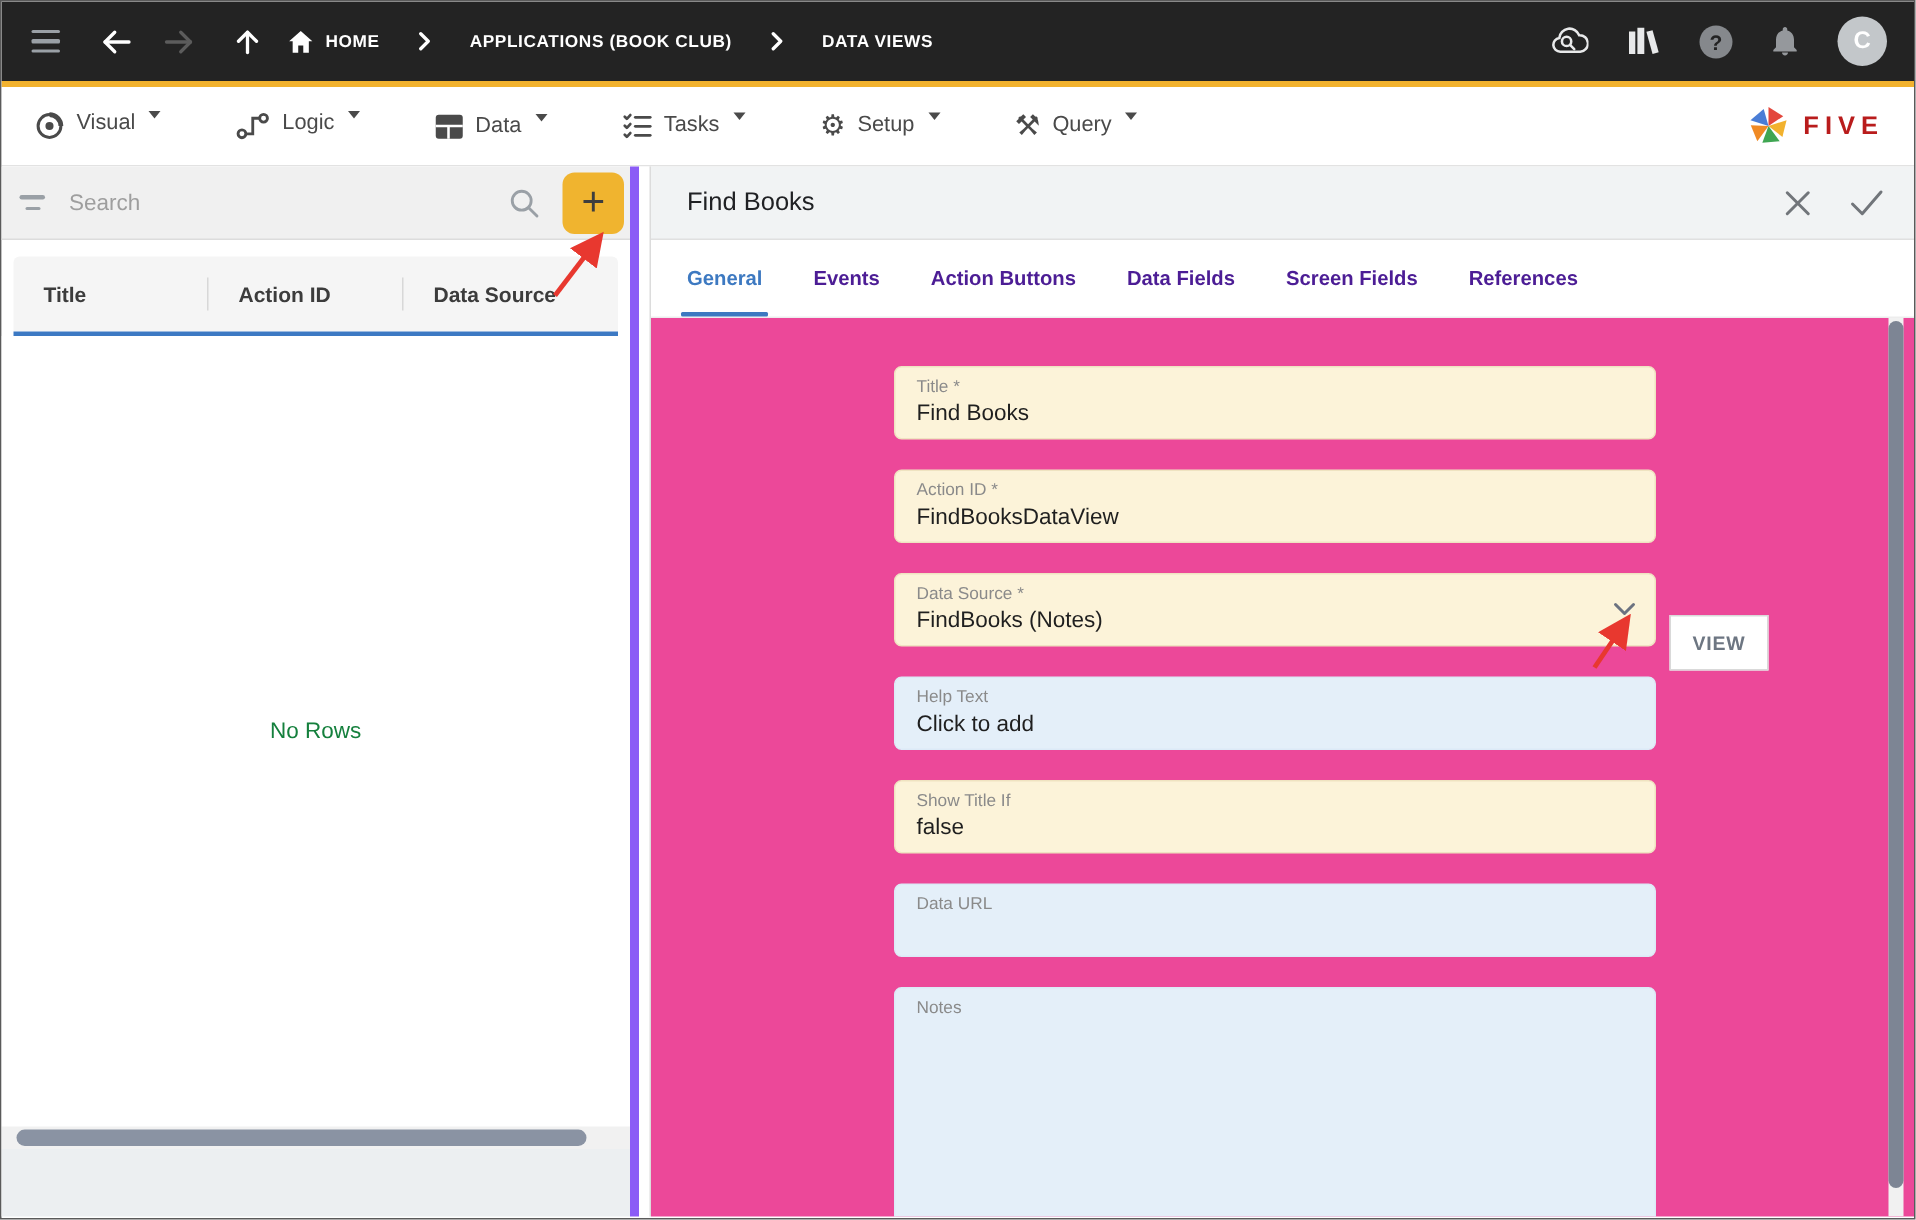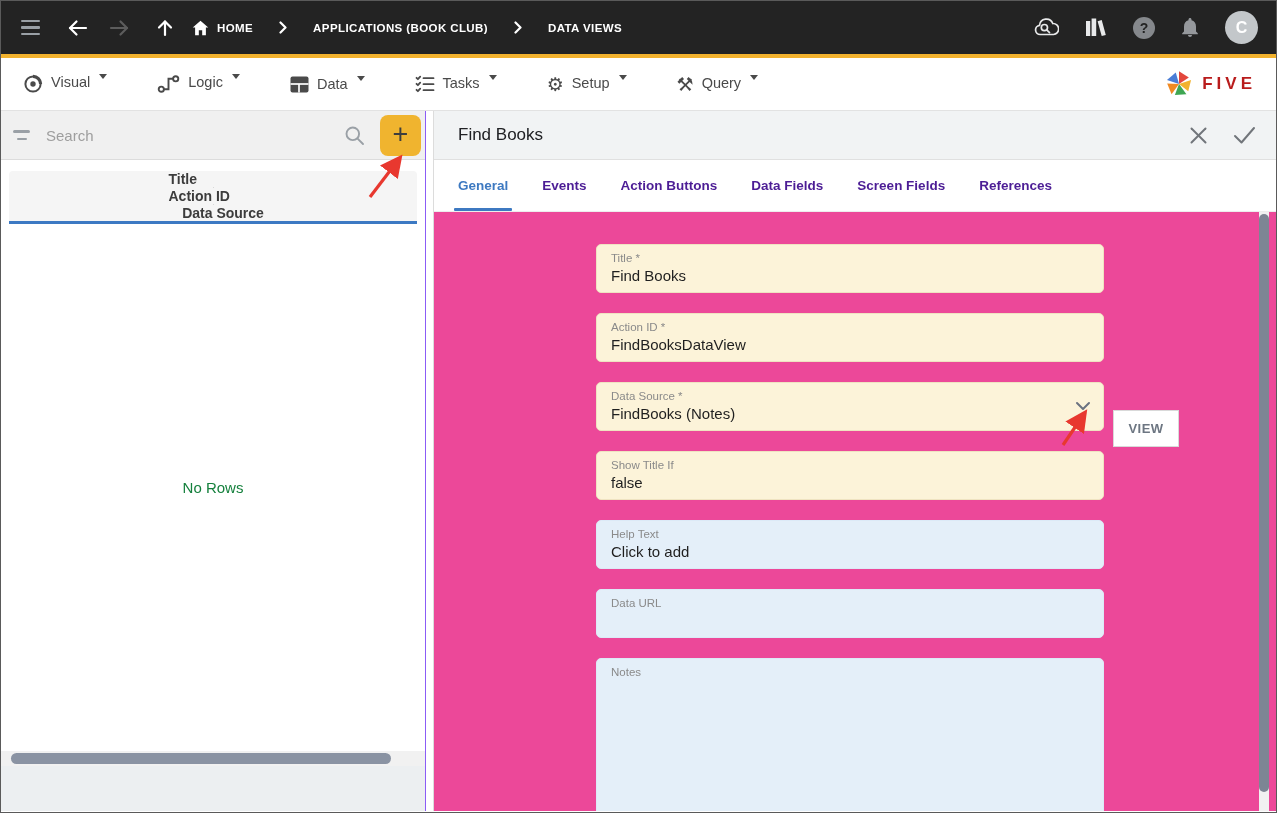--- a/index.html
+++ b/index.html
@@ -41,40 +41,40 @@
   .menu-glyph { font-size:19px; line-height:1; color:#4a4a4a; }
   .caret { width:0; height:0; border-left:4.5px solid transparent; border-right:4.5px solid transparent;
     border-top:5px solid #4a4a4a; margin-left:1px; }
   .menubar-spacer { flex:1; }
   .brand { display:flex; align-items:center; gap:8px; }
   .brand-text { font-size:17px; font-weight:bold; letter-spacing:4px; color:#b91c1c; }
 
   
   .main { display:flex; height:701px; border-top:1px solid #e2e2e2; }
 
-  .left-panel { width:425px; background:#fff; border-right:1px solid #8b5cf6; display:flex; flex-direction:column; }
+  .left-panel { width:425px; background:#fff; border-right:6px solid #8b5cf6; display:flex; flex-direction:column; }
   .panel-gap { width:7px; background:#fff; }
   .right-panel { flex:1; border-left:1px solid #dcdcdc; display:flex; flex-direction:column; position:relative; }
 
   
   .search-bar { height:49px; background:#f0f0f0; border-bottom:1px solid #dcdcdc;
     display:flex; align-items:center; padding:0 4px 0 12px; }
   .filter-icon { display:flex; flex-direction:column; align-items:center; gap:5px; margin-right:16px; cursor:pointer; }
   .filter-icon span:nth-child(1){ width:17px; height:2.4px; background:#9aa0a6; border-radius:2px;}
   .filter-icon span:nth-child(2){ width:10px; height:2.4px; background:#9aa0a6; border-radius:2px;}
   .search-input { flex:1; border:none; outline:none; background:transparent; font-size:15px; color:#333;
     font-family:inherit; }
   .search-input::placeholder { color:#9e9e9e; }
   .magnifier { margin-right:14px; cursor:pointer; display:flex; }
   .add-button { width:41px; height:41px; border-radius:8px; background:#F0B42F; border:none; cursor:pointer;
     display:flex; align-items:center; justify-content:center; font-size:27px; font-weight:300; color:#3e3e3e;
     line-height:1; padding-bottom:2px; }
 
   .table-header { margin:11px 8px 0 8px; height:50px; background:#f5f5f5; border-radius:4px 4px 0 0;
-    display:flex; align-items:center;flex-direction:column; }
+    display:flex; align-items:center; }
   .th { font-size:14px; font-weight:bold; color:#3c3c3c; }
   .th-title { width:129px; padding-left:20px; }
   .th-action { width:129px; padding-left:20px; }
   .th-source { flex:1; padding-left:20px; }
   .col-divider { width:1px; height:22px; background:#d8d8d8; }
   .blue-rule { height:3px; background:#3C79C3; margin:0 8px; }
   .table-body { flex:1; background:#fff; display:flex; align-items:center; justify-content:center; }
   .no-rows { color:#15803d; font-size:15px; }
   .hscroll { height:15px; background:#f1f1f1; position:relative; }
   .hthumb { position:absolute; top:2px; left:10px; width:380px; height:11px; border-radius:5.5px; background:#8A93A3; cursor:pointer; }
@@ -358,28 +358,28 @@
         <div class="field cream">
           <div class="field-label">Data Source *</div>
           <div class="field-value">FindBooks (Notes)</div>
           <span class="field-chevron">
             <svg width="16" height="10" viewBox="0 0 16 10" fill="none" stroke="#6b7280" stroke-width="2" stroke-linecap="round" stroke-linejoin="round">
                 <path d="M2 2 L8 8 L14 2"></path>
               </svg>
           </span>
         </div>
 
+        <div class="field blue">
+          <div class="field-label">Help Text</div>
+          <div class="field-value">Click to add</div>
+        </div>
+
         <div class="field cream">
           <div class="field-label">Show Title If</div>
           <div class="field-value">false</div>
-        </div>
-
-        <div class="field blue">
-          <div class="field-label">Help Text</div>
-          <div class="field-value">Click to add</div>
         </div>
 
         <div class="field blue">
           <div class="field-label">Data URL</div>
           <div class="field-value"></div>
         </div>
 
         <div class="field blue notes">
           <div class="field-label">Notes</div>
           <div class="field-value"></div>

